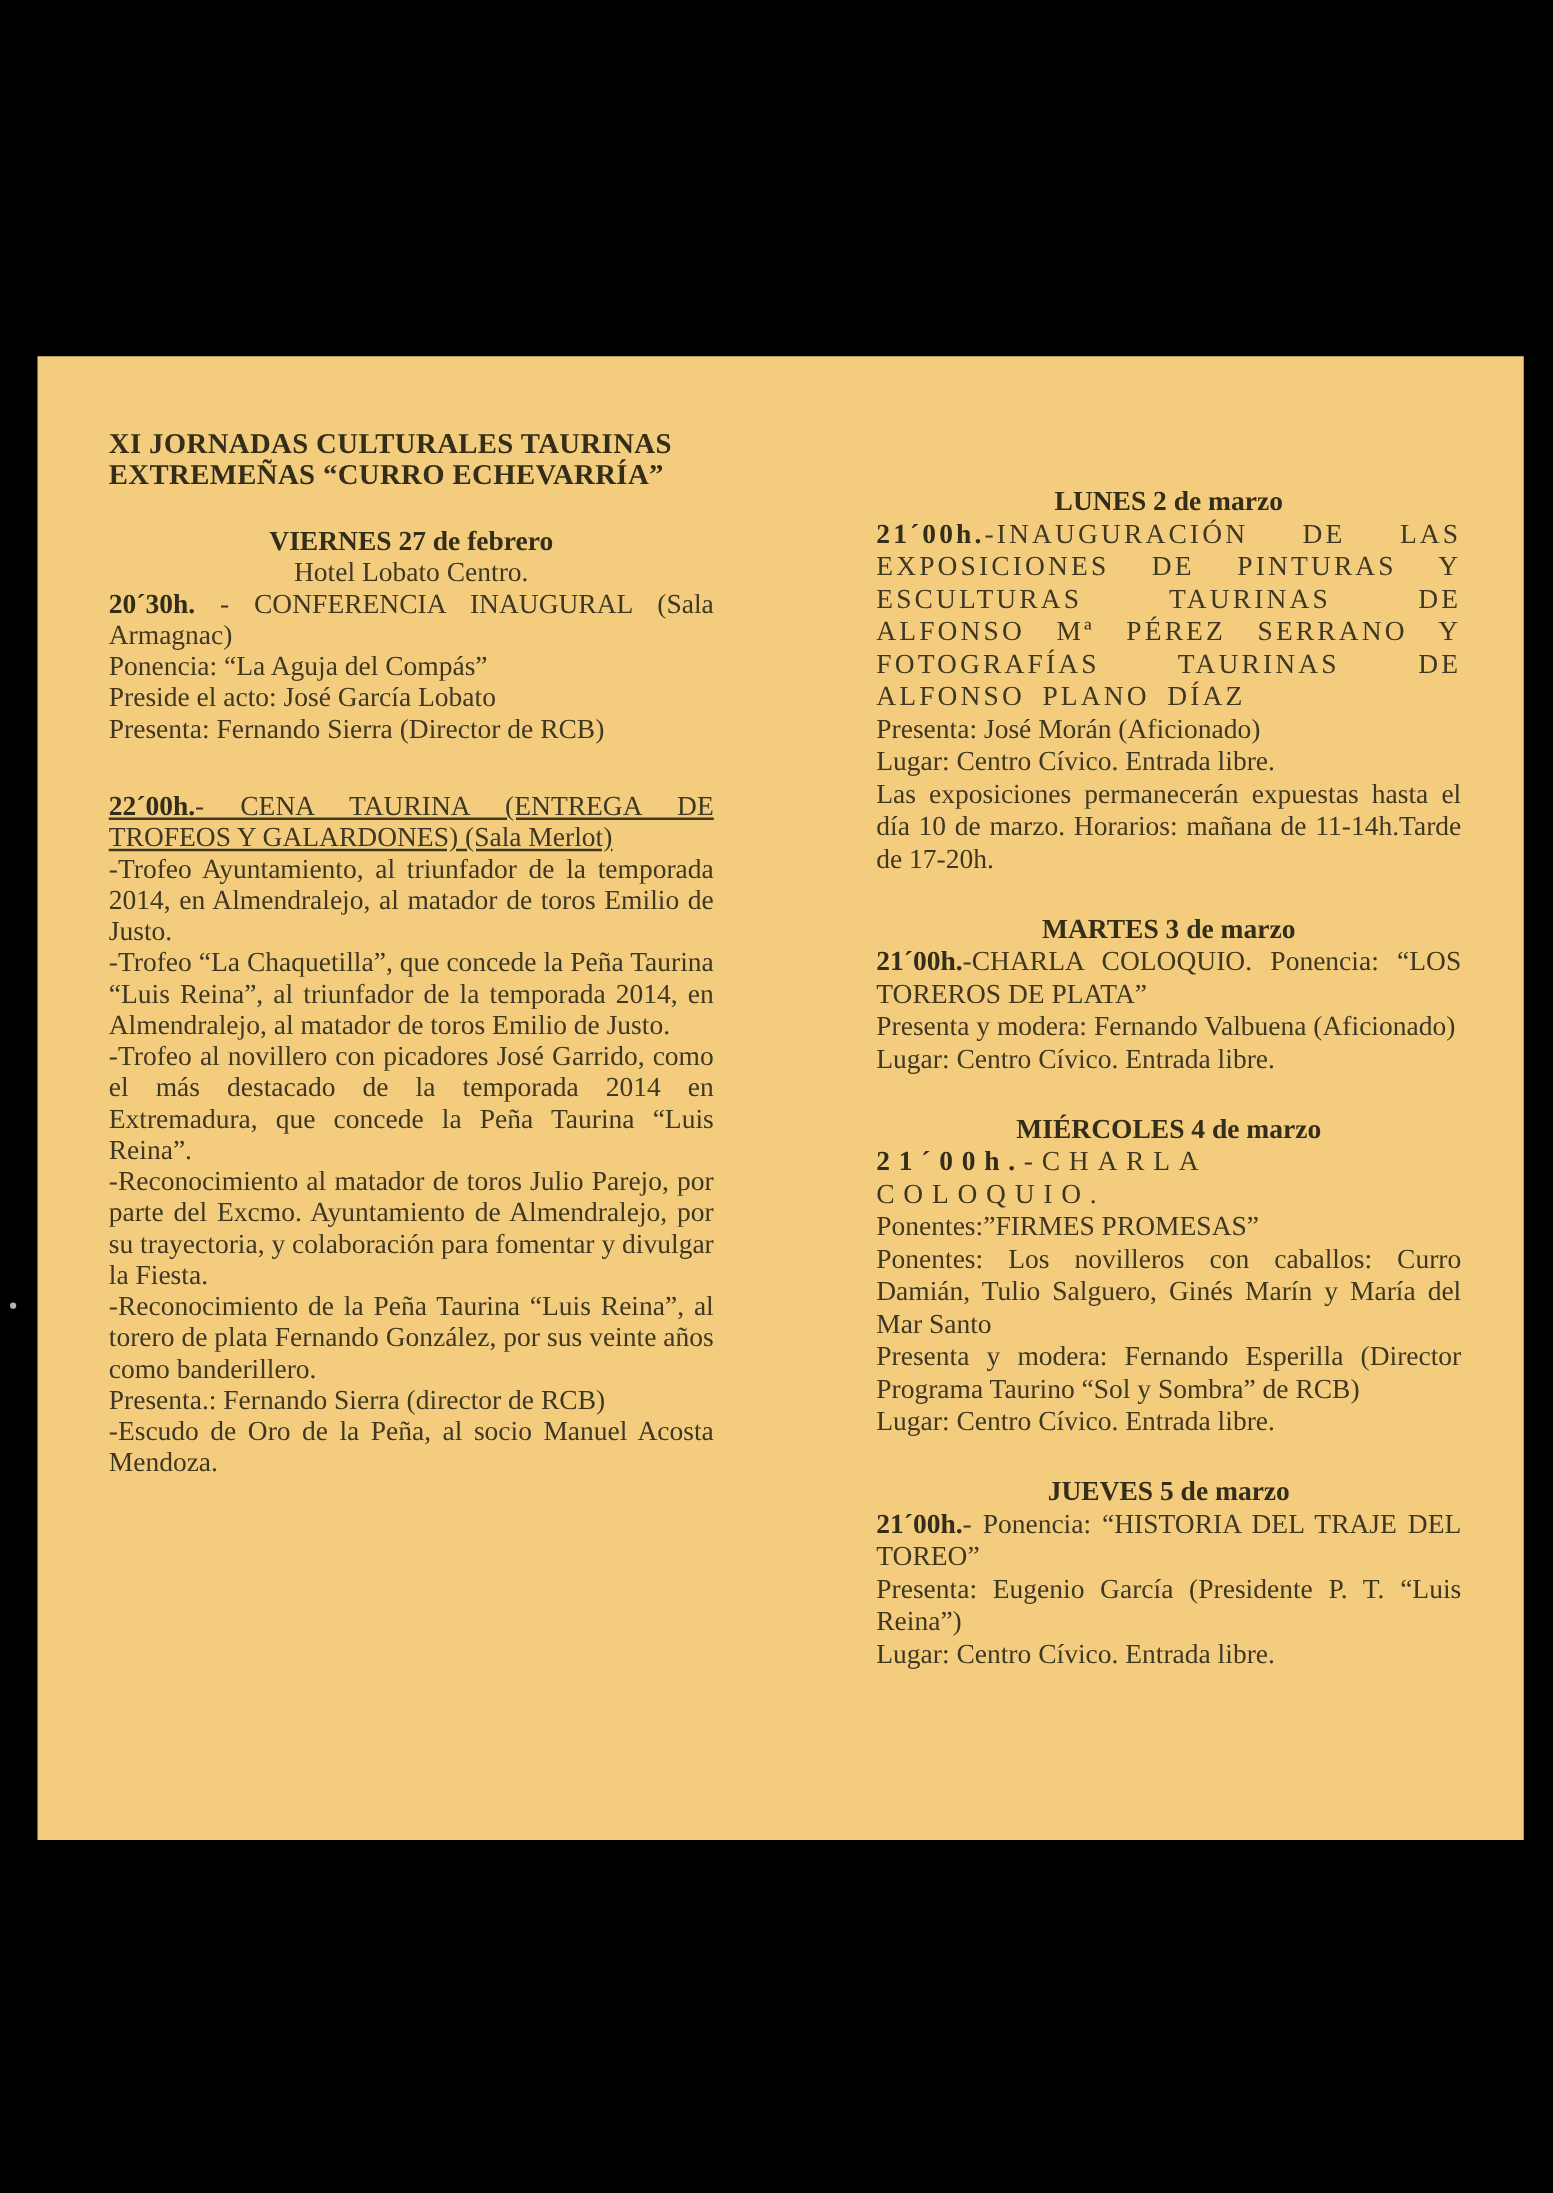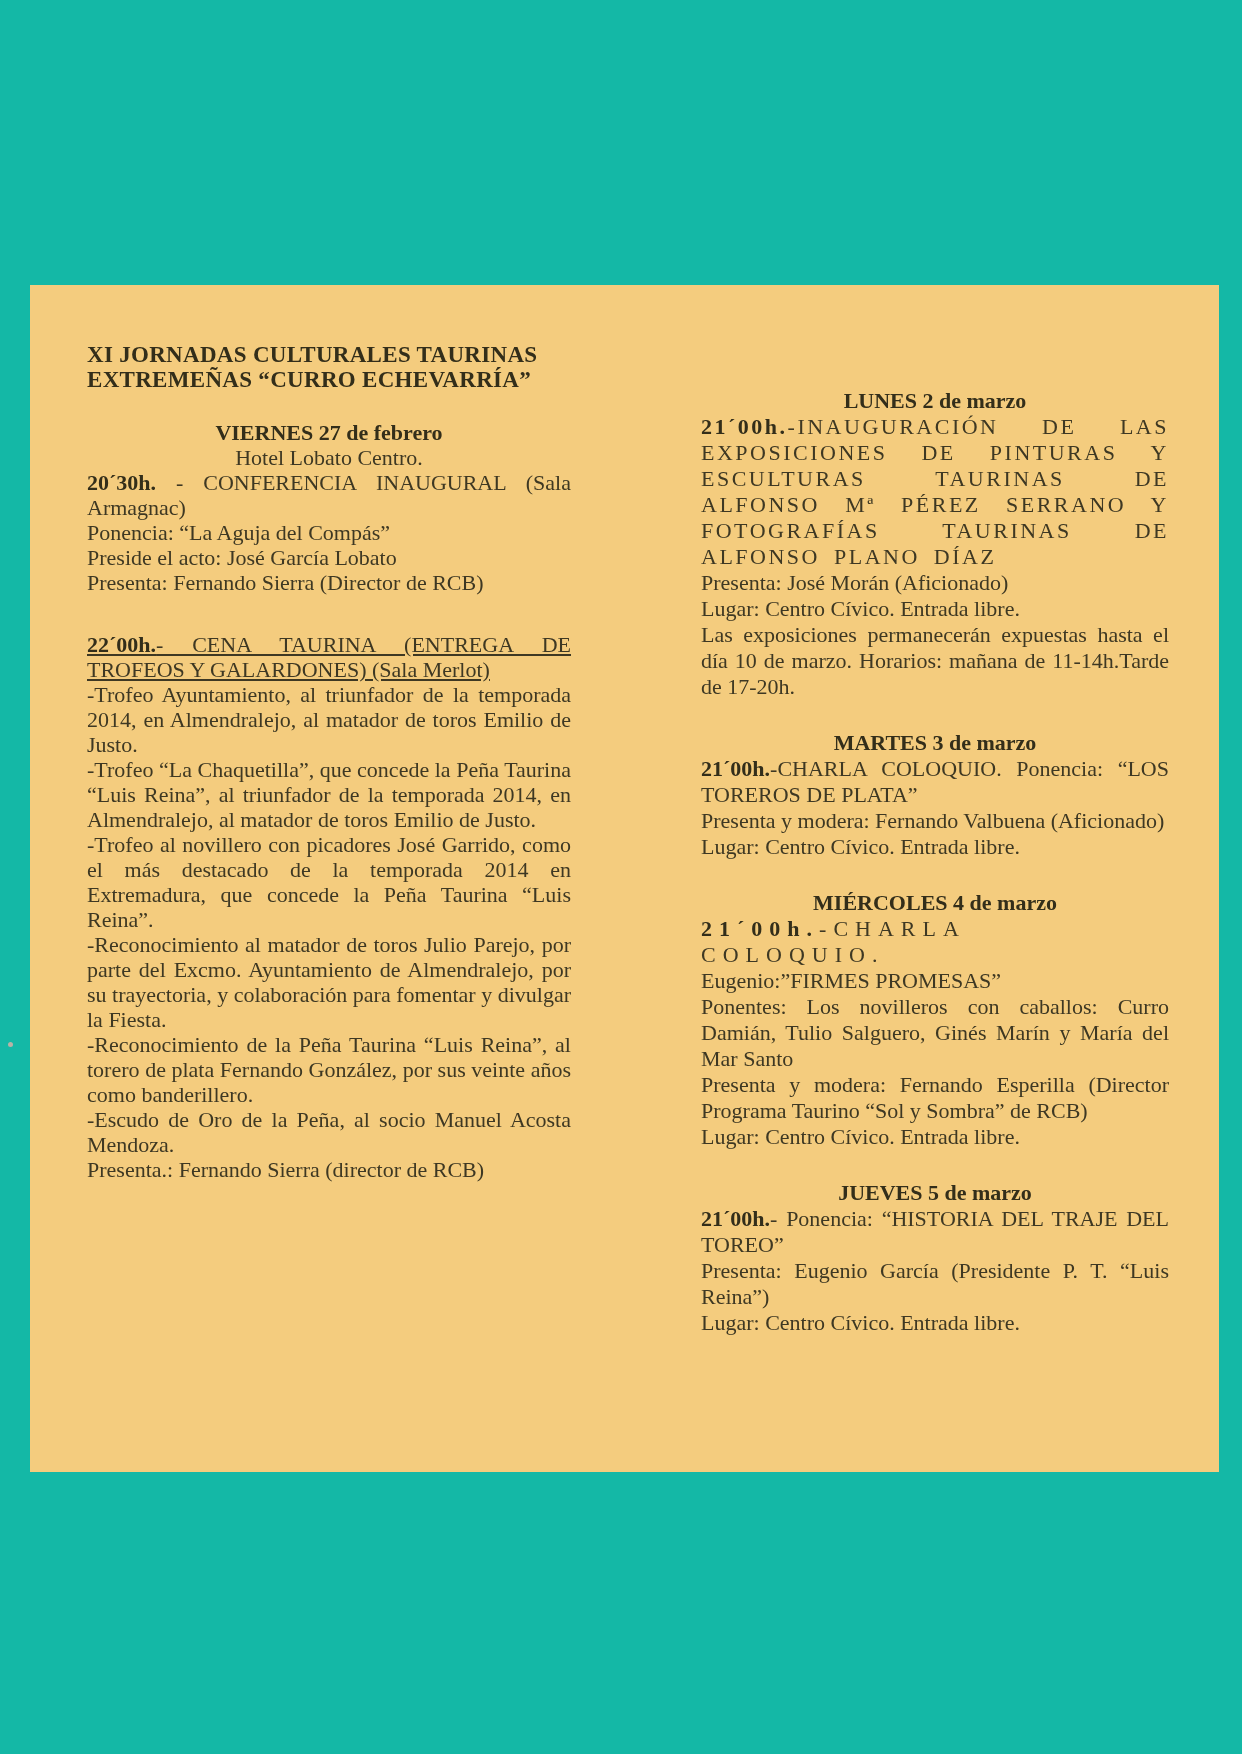--- a/index.html
+++ b/index.html
@@ -1,19 +1,19 @@
 <!DOCTYPE html>
 <html><head>
 <meta charset="utf-8">
 <style>
   html,body{margin:0;padding:0;}
   .canvas{
     position:relative;
     width:1242px;height:1754px;
-    background:#14b8a6;
+    background:#000000;
     overflow:hidden;
     font-family:"Liberation Serif","DejaVu Serif",serif;
   }
   .paper{
     position:absolute;
     left:30px;top:285px;
     width:1189px;height:1187px;
     background:#f4cc7e;
   }
   .col{
@@ -79,22 +79,22 @@
       <p>Ponencia: “La Aguja del Compás”</p>
       <p>Preside el acto: José García Lobato</p>
       <p>Presenta: Fernando Sierra (Director de RCB)</p>
 
       <p class="mt-event"><b class="time">22´00h.</b><span>- CENA TAURINA (ENTREGA DE TROFEOS Y GALARDONES) (Sala Merlot)</span></p>
       <p>-Trofeo Ayuntamiento, al triunfador de la temporada 2014, en Almendralejo, al matador de toros Emilio de Justo.</p>
       <p>-Trofeo “La Chaquetilla”, que concede la Peña Taurina “Luis Reina”, al triunfador de la temporada 2014, en Almendralejo, al matador de toros Emilio de Justo.</p>
       <p>-Trofeo al novillero con picadores José Garrido, como el más destacado de la temporada 2014 en Extremadura, que concede la Peña Taurina “Luis Reina”.</p>
       <p>-Reconocimiento al matador de toros Julio Parejo, por parte del Excmo. Ayuntamiento de Almendralejo, por su trayectoria, y colaboración para fomentar y divulgar la Fiesta.</p>
       <p>-Reconocimiento de la Peña Taurina “Luis Reina”, al torero de plata Fernando González, por sus veinte años como banderillero.</p>
+      <p>Presenta.: Fernando Sierra (director de RCB)</p>
       <p>-Escudo de Oro de la Peña, al socio Manuel Acosta Mendoza.</p>
-      <p>Presenta.: Fernando Sierra (director de RCB)</p>
     </div>
 
     <div class="col col-right">
 
       <div>
         <p class="day-heading">LUNES 2 de marzo</p>
         <p class="sp1"><b class="time">21´00h.</b><span>-INAUGURACIÓN DE LAS EXPOSICIONES DE PINTURAS Y ESCULTURAS TAURINAS DE ALFONSO Mª PÉREZ SERRANO Y FOTOGRAFÍAS TAURINAS DE ALFONSO PLANO DÍAZ</span></p>
         <p>Presenta: José Morán (Aficionado)</p>
         <p>Lugar: Centro Cívico. Entrada libre.</p>
         <p>Las exposiciones permanecerán expuestas hasta el día 10 de marzo. Horarios: mañana de 11-14h.Tarde de 17-20h.</p>
@@ -103,21 +103,21 @@
       <div>
         <p class="day-heading mt-section">MARTES 3 de marzo</p>
         <p><b class="time">21´00h.</b><span>-CHARLA COLOQUIO. Ponencia: “LOS TOREROS DE PLATA”</span></p>
         <p>Presenta y modera: Fernando Valbuena (Aficionado)</p>
         <p>Lugar: Centro Cívico. Entrada libre.</p>
       </div>
 
       <div>
         <p class="day-heading mt-section">MIÉRCOLES 4 de marzo</p>
         <p class="sp2"><b class="time">21´00h.</b><span>-CHARLA COLOQUIO.</span></p>
-        <p>Eugenio:”FIRMES PROMESAS”</p>
+        <p>Ponentes:”FIRMES PROMESAS”</p>
         <p>Ponentes: Los novilleros con caballos: Curro Damián, Tulio Salguero, Ginés Marín y María del Mar Santo</p>
         <p>Presenta y modera: Fernando Esperilla (Director Programa Taurino “Sol y Sombra” de RCB)</p>
         <p>Lugar: Centro Cívico. Entrada libre.</p>
       </div>
 
       <div>
         <p class="day-heading mt-section">JUEVES 5 de marzo</p>
         <p><b class="time">21´00h.</b><span>- Ponencia: “HISTORIA DEL TRAJE DEL TOREO”</span></p>
         <p>Presenta: Eugenio García (Presidente P. T. “Luis Reina”)</p>
         <p>Lugar: Centro Cívico. Entrada libre.</p>

